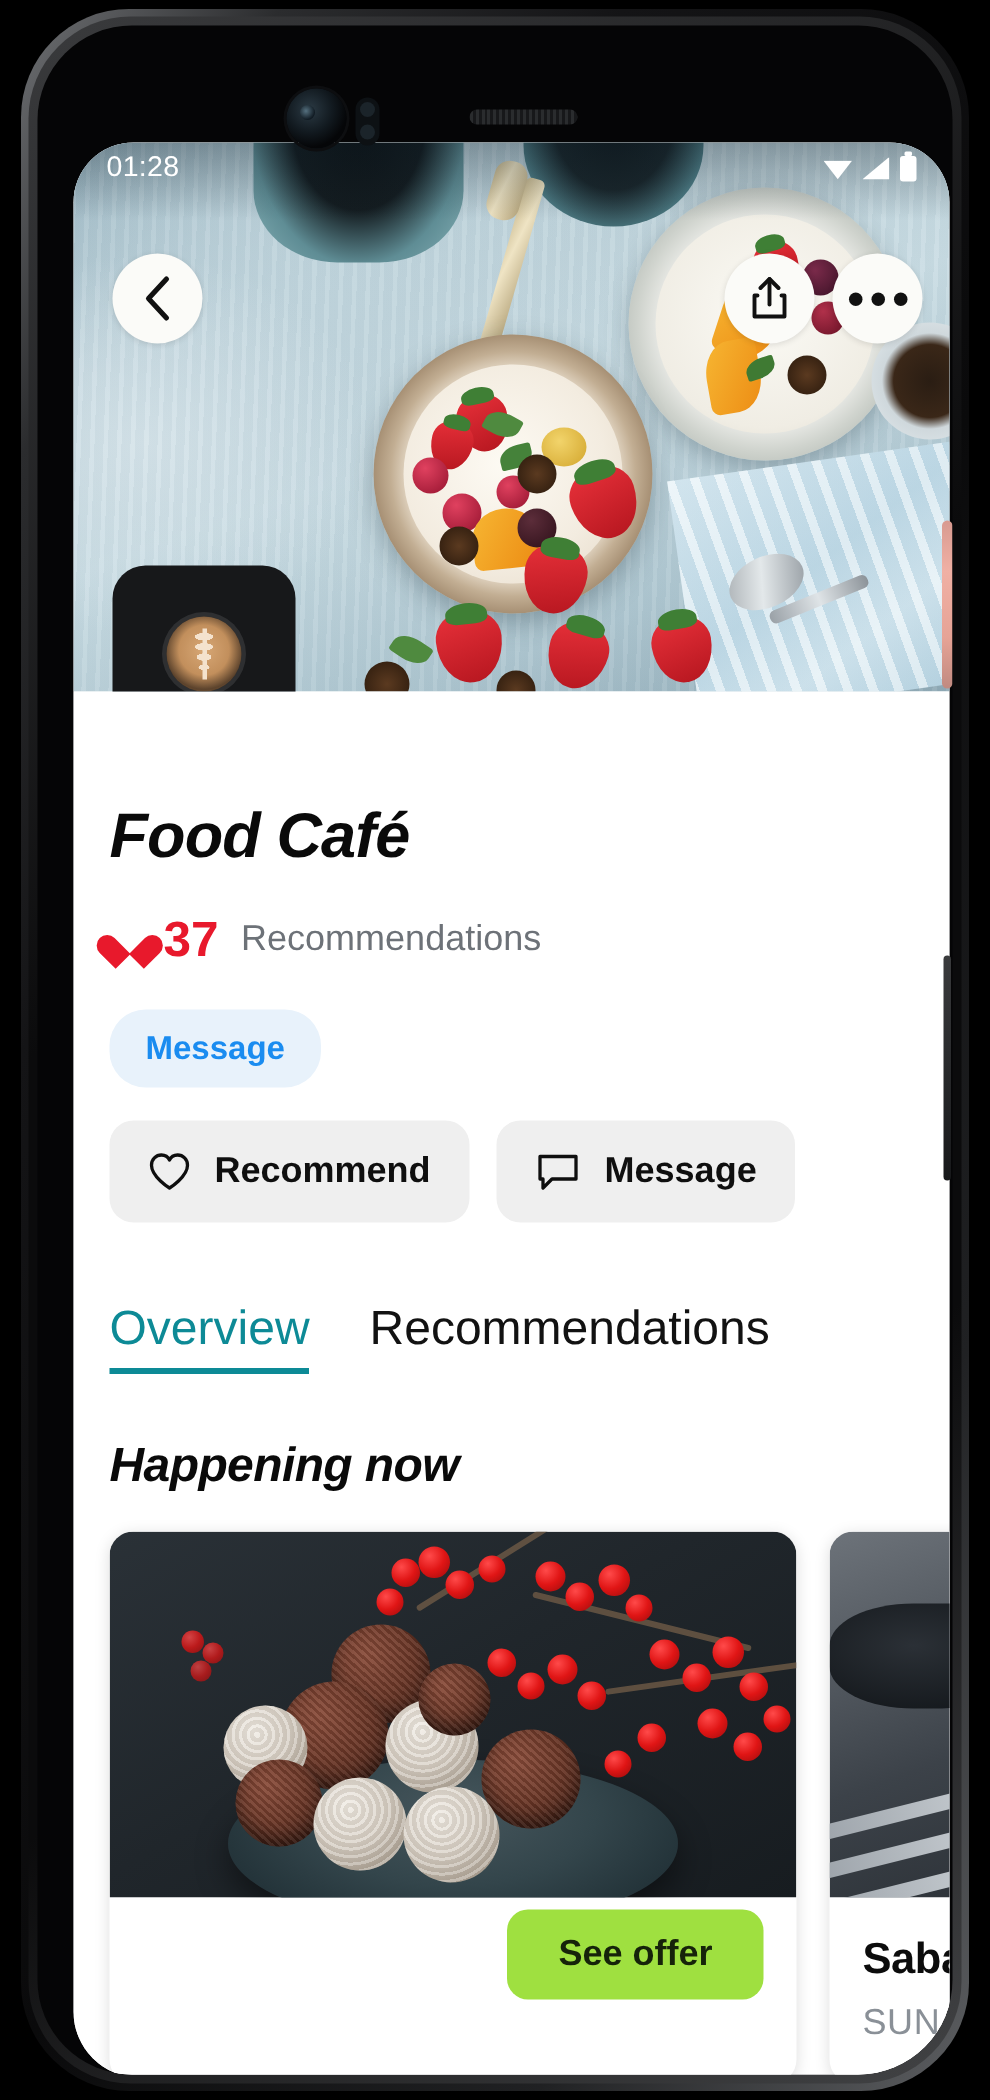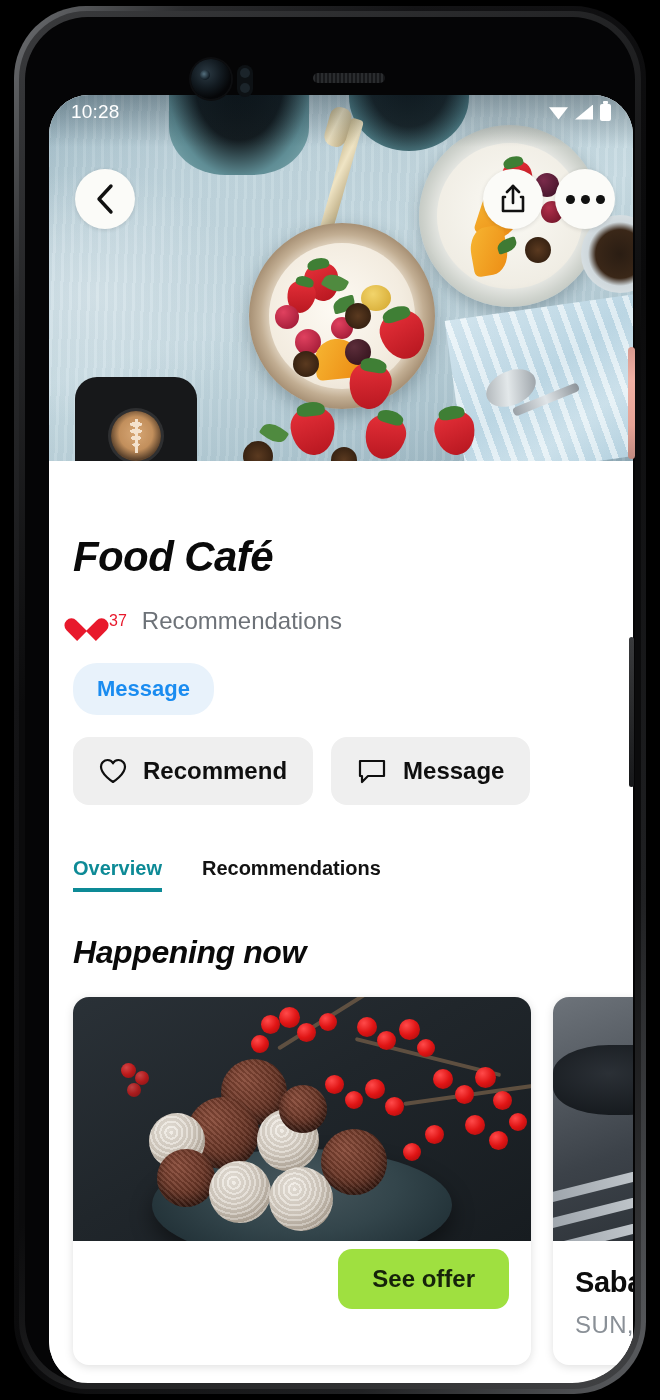--- a/index.html
+++ b/index.html
@@ -257,21 +257,21 @@
     color:#0a0a0a; margin-top:14px;
   }
   .rec-row{ display:flex; align-items:center; gap:9px; margin-top:26px; }
   .heart-filled{ width:27px; height:25px; position:relative; }
   .heart-filled::before,.heart-filled::after{
     content:""; position:absolute; top:0; width:14px; height:22px;
     background:#e8192c; border-radius:14px 14px 0 0;
   }
   .heart-filled::before{ left:13px; transform:rotate(45deg); transform-origin:0 100%; }
   .heart-filled::after{ left:0; transform:rotate(-45deg); transform-origin:100% 100%; }
-  .rec-count{ font-size:16px; font-weight:400; color:#e8192c; }
+  .rec-count{ font-size:33px; font-weight:700; color:#e8192c; }
   .rec-label{ font-size:24px; color:#6d7278; margin-left:6px; }
 
   .tags{ display:flex; gap:14px; margin-top:28px; }
   .tag{
     background:#e8f2fb; color:#1a8cf0; border-radius:24px;
     padding:13px 24px; font-size:22px; font-weight:700; white-space:nowrap;
   }
 
   .actions{ display:flex; gap:18px; margin-top:22px; }
   .action-btn{
@@ -279,21 +279,21 @@
     display:flex; align-items:center; gap:16px; padding:0 26px;
     font-size:24px; font-weight:700; color:#0f0f0f; white-space:nowrap;
   }
   .heart-outline{ width:28px; height:26px; position:relative; }
   .heart-outline svg, .chat-icon svg{ display:block; }
 
   .tabs{
     display:flex; gap:40px; margin-top:52px; padding-bottom:2px;
     position:relative; white-space:nowrap;
   }
-  .tab{ font-size:20px; font-weight:700; color:#121212; padding-bottom:8px; }
+  .tab{ font-size:32px; font-weight:400; color:#121212; padding-bottom:8px; }
   .tab.active{ color:#0d8a96; border-bottom:4px solid #0d8a96; }
   .tab.faded{ -webkit-mask-image:linear-gradient(90deg,#000 72%,rgba(0,0,0,.25) 100%);
               mask-image:linear-gradient(90deg,#000 72%,rgba(0,0,0,.25) 100%); }
 
   .section-title{
     font-size:32px; font-weight:700; font-style:italic; color:#0a0a0a;
     margin-top:40px; letter-spacing:-.4px;
   }
 
   
@@ -428,21 +428,21 @@
             <div class="strawb" style="left:316px;top:320px;width:40px;height:44px;transform:rotate(16deg);"></div>
             <div class="strawb" style="left:386px;top:316px;width:40px;height:44px;transform:rotate(-10deg);"></div>
             <div class="leaf" style="left:212px;top:330px;width:26px;height:16px;transform:rotate(34deg);"></div>
             <div class="anise" style="left:194px;top:346px;width:30px;height:30px;"></div>
             <div class="anise" style="left:282px;top:352px;width:26px;height:26px;"></div>
 
             <div class="hero-fade"></div>
           </div>
 
           <div class="statusbar">
-            <div class="status-time">10:28</div>
+            <div class="status-time">01:28</div>
             <div class="status-icons">
               <span class="ic-wifi"></span>
               <span class="ic-sig"></span>
               <span class="ic-bat"></span>
             </div>
           </div>
 
           <div class="hero-btn btn-back">
             <svg width="22" height="32" viewBox="0 0 22 32">
               <path d="M17 3 L5 16 L17 29" fill="none" stroke="#111" stroke-width="3.4" stroke-linecap="round" stroke-linejoin="round"></path>

